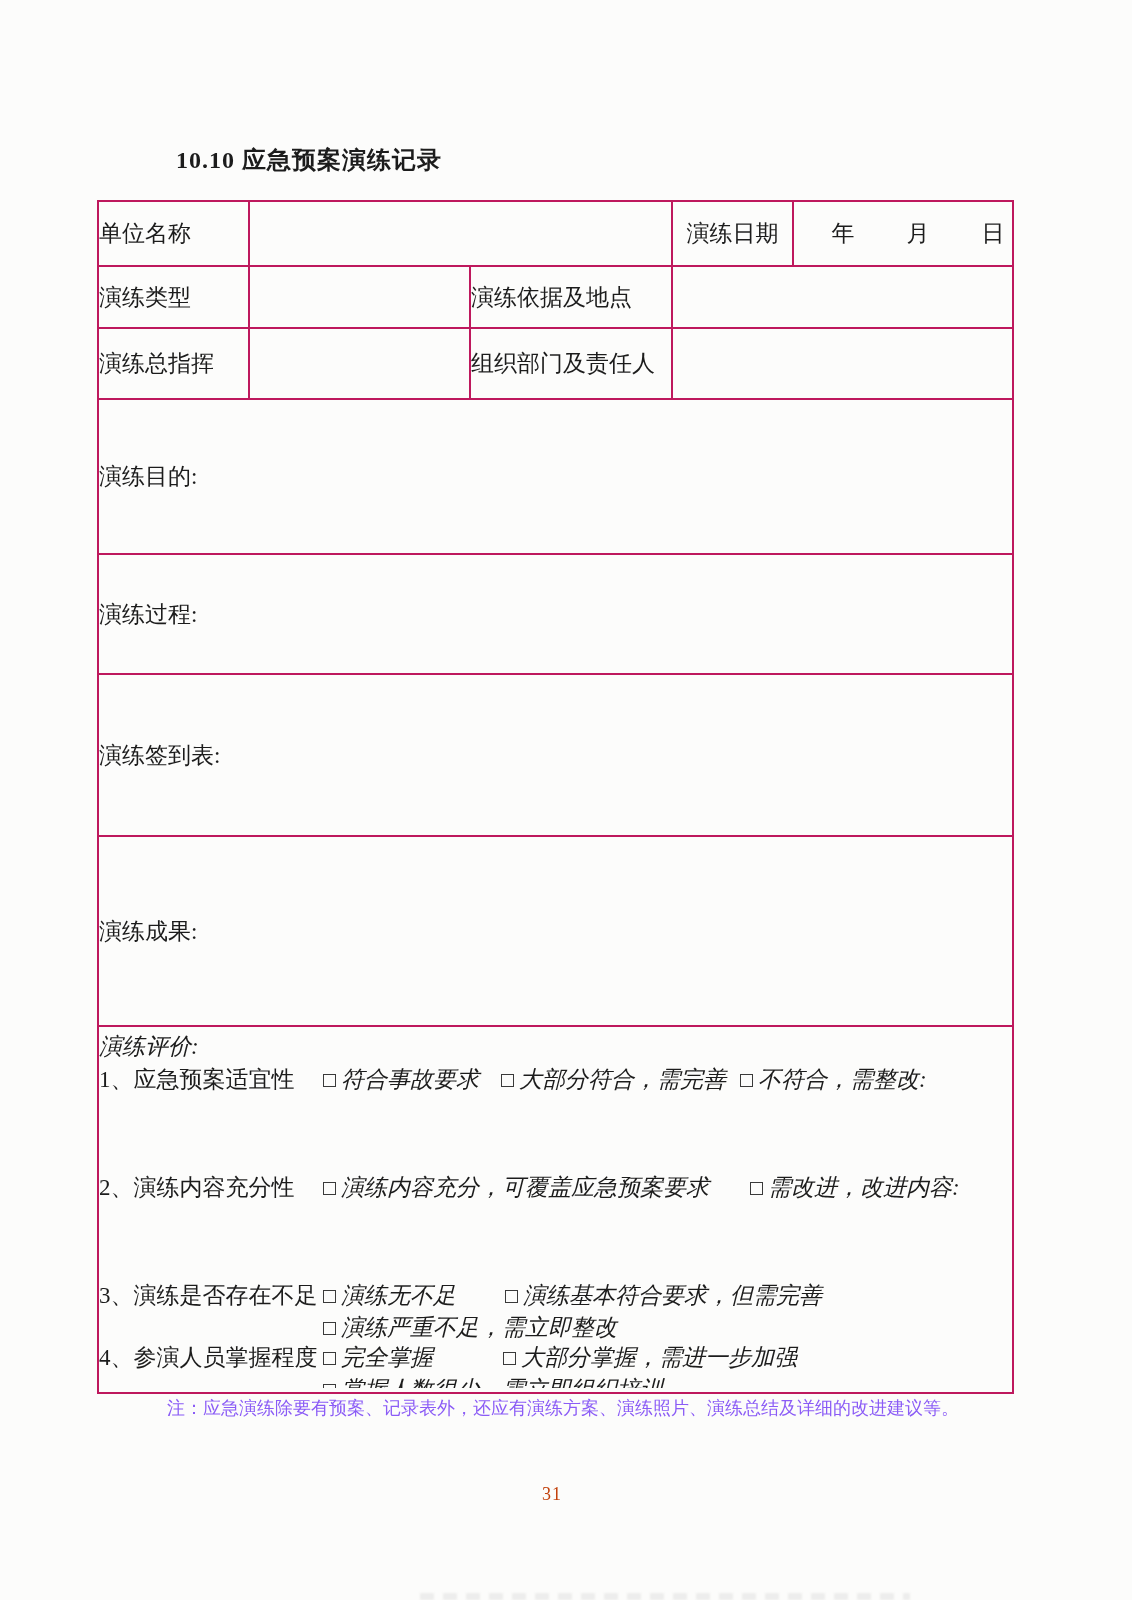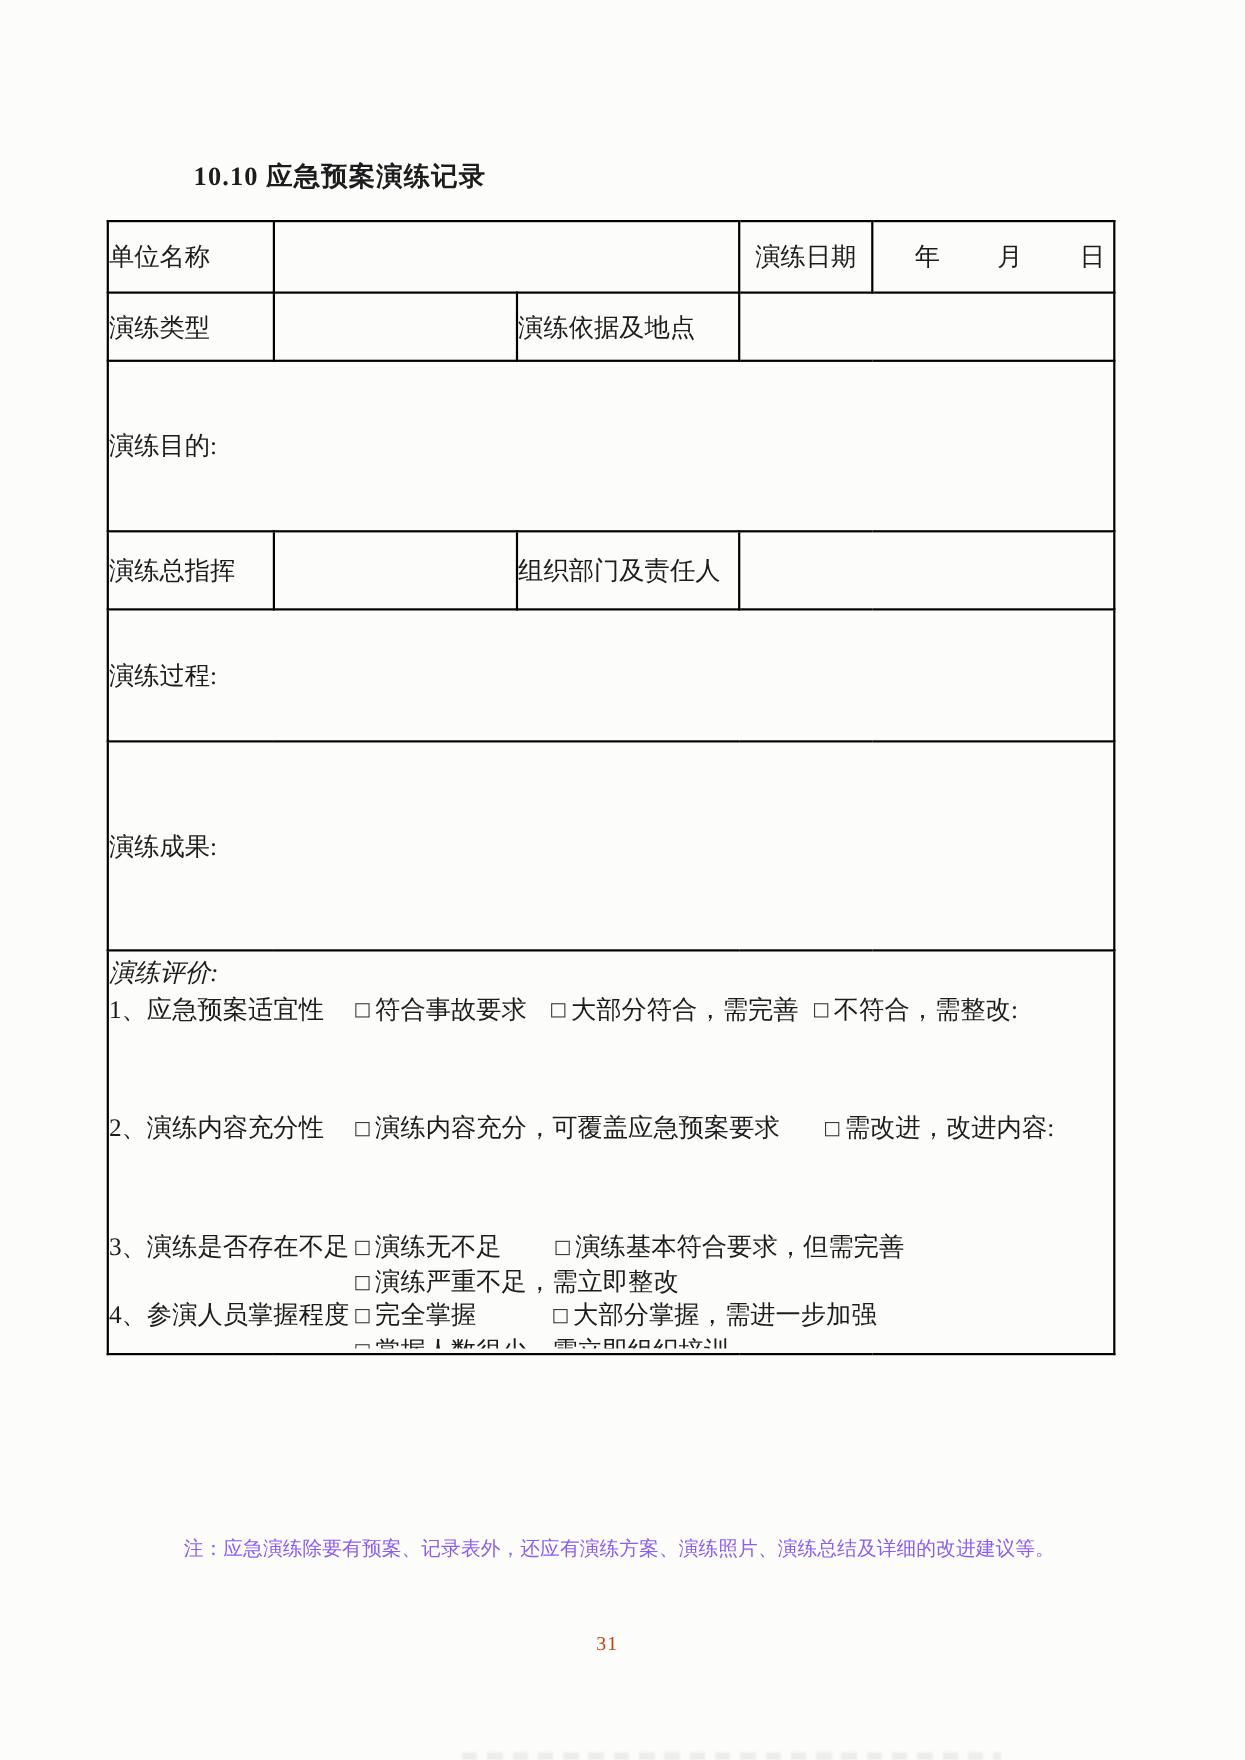--- a/index.html
+++ b/index.html
@@ -23,42 +23,42 @@
     white-space:nowrap;
   }
   table.form{
     position:absolute;left:97px;top:200px;
     width:917px;
     border-collapse:collapse;
     table-layout:fixed;
     font-size:23px;
   }
   table.form td{
-    border:2px solid #000000;
+    border:2px solid #be185d;
     padding:0;
     vertical-align:middle;
     overflow:hidden;
   }
   td.lbl{padding-left:10px;white-space:nowrap;}
   td.lbl-sm{padding-left:8px;white-space:nowrap;}
   td.c-center{text-align:center;padding-left:2px;}
   .dateparts{
     display:flex;justify-content:center;gap:52px;
     padding-left:30px;
   }
   td.area{vertical-align:top;padding:8px 10px;}
   td.evalcell{vertical-align:top;padding:4px 0 0 6px;}
   .evalwrap{height:356px;overflow:hidden;}
   .eval-title{line-height:30px;font-style:italic;}
   .eval-line{display:flex;align-items:center;line-height:30px;white-space:nowrap;}
   .eval-line.first{margin-top:3px;}
   .eval-line.gap{margin-top:78px;}
   .eval-line.cont{margin-top:2px;}
   .elabel{display:inline-block;width:224px;flex:0 0 224px;}
-  .opt{display:inline-flex;align-items:center;}
+  .opt{display:inline-flex;align-items:center;font-style:italic;}
   .cbox{
     display:inline-block;width:11px;height:11px;
     border:1.5px solid #3a3a3a;
     margin-right:5px;
     flex:0 0 auto;
     position:relative;top:1px;
   }
   .i1 .o2{margin-left:22px}
   .i1 .o3{margin-left:14px}
   .i2 .o2{margin-left:41px}
@@ -109,34 +109,39 @@
             <span>日</span>
           </div>
         </td>
       </tr>
       <tr style="height:62px">
         <td class="lbl">演练类型</td>
         <td></td>
         <td class="lbl-sm">演练依据及地点</td>
         <td colspan="2"></td>
       </tr>
-      <tr style="height:155px">
-        <td colspan="5" class="area">
-          <span>演练目的:</span>
-        </td>
-      </tr>
       <tr style="height:71px">
         <td class="lbl">演练总指挥</td>
         <td></td>
         <td class="lbl-sm">组织部门及责任人</td>
         <td colspan="2"></td>
       </tr>
+      <tr style="height:155px">
+        <td colspan="5" class="area">
+          <span>演练目的:</span>
+        </td>
+      </tr>
       <tr style="height:120px">
         <td colspan="5" class="area">
           <span>演练过程:</span>
+        </td>
+      </tr>
+      <tr style="height:162px">
+        <td colspan="5" class="area">
+          <span>演练签到表:</span>
         </td>
       </tr>
       <tr style="height:190px">
         <td colspan="5" class="area">
           <span>演练成果:</span>
         </td>
       </tr>
       <tr style="height:367px">
         <td colspan="5" class="evalcell">
           <div class="evalwrap">

